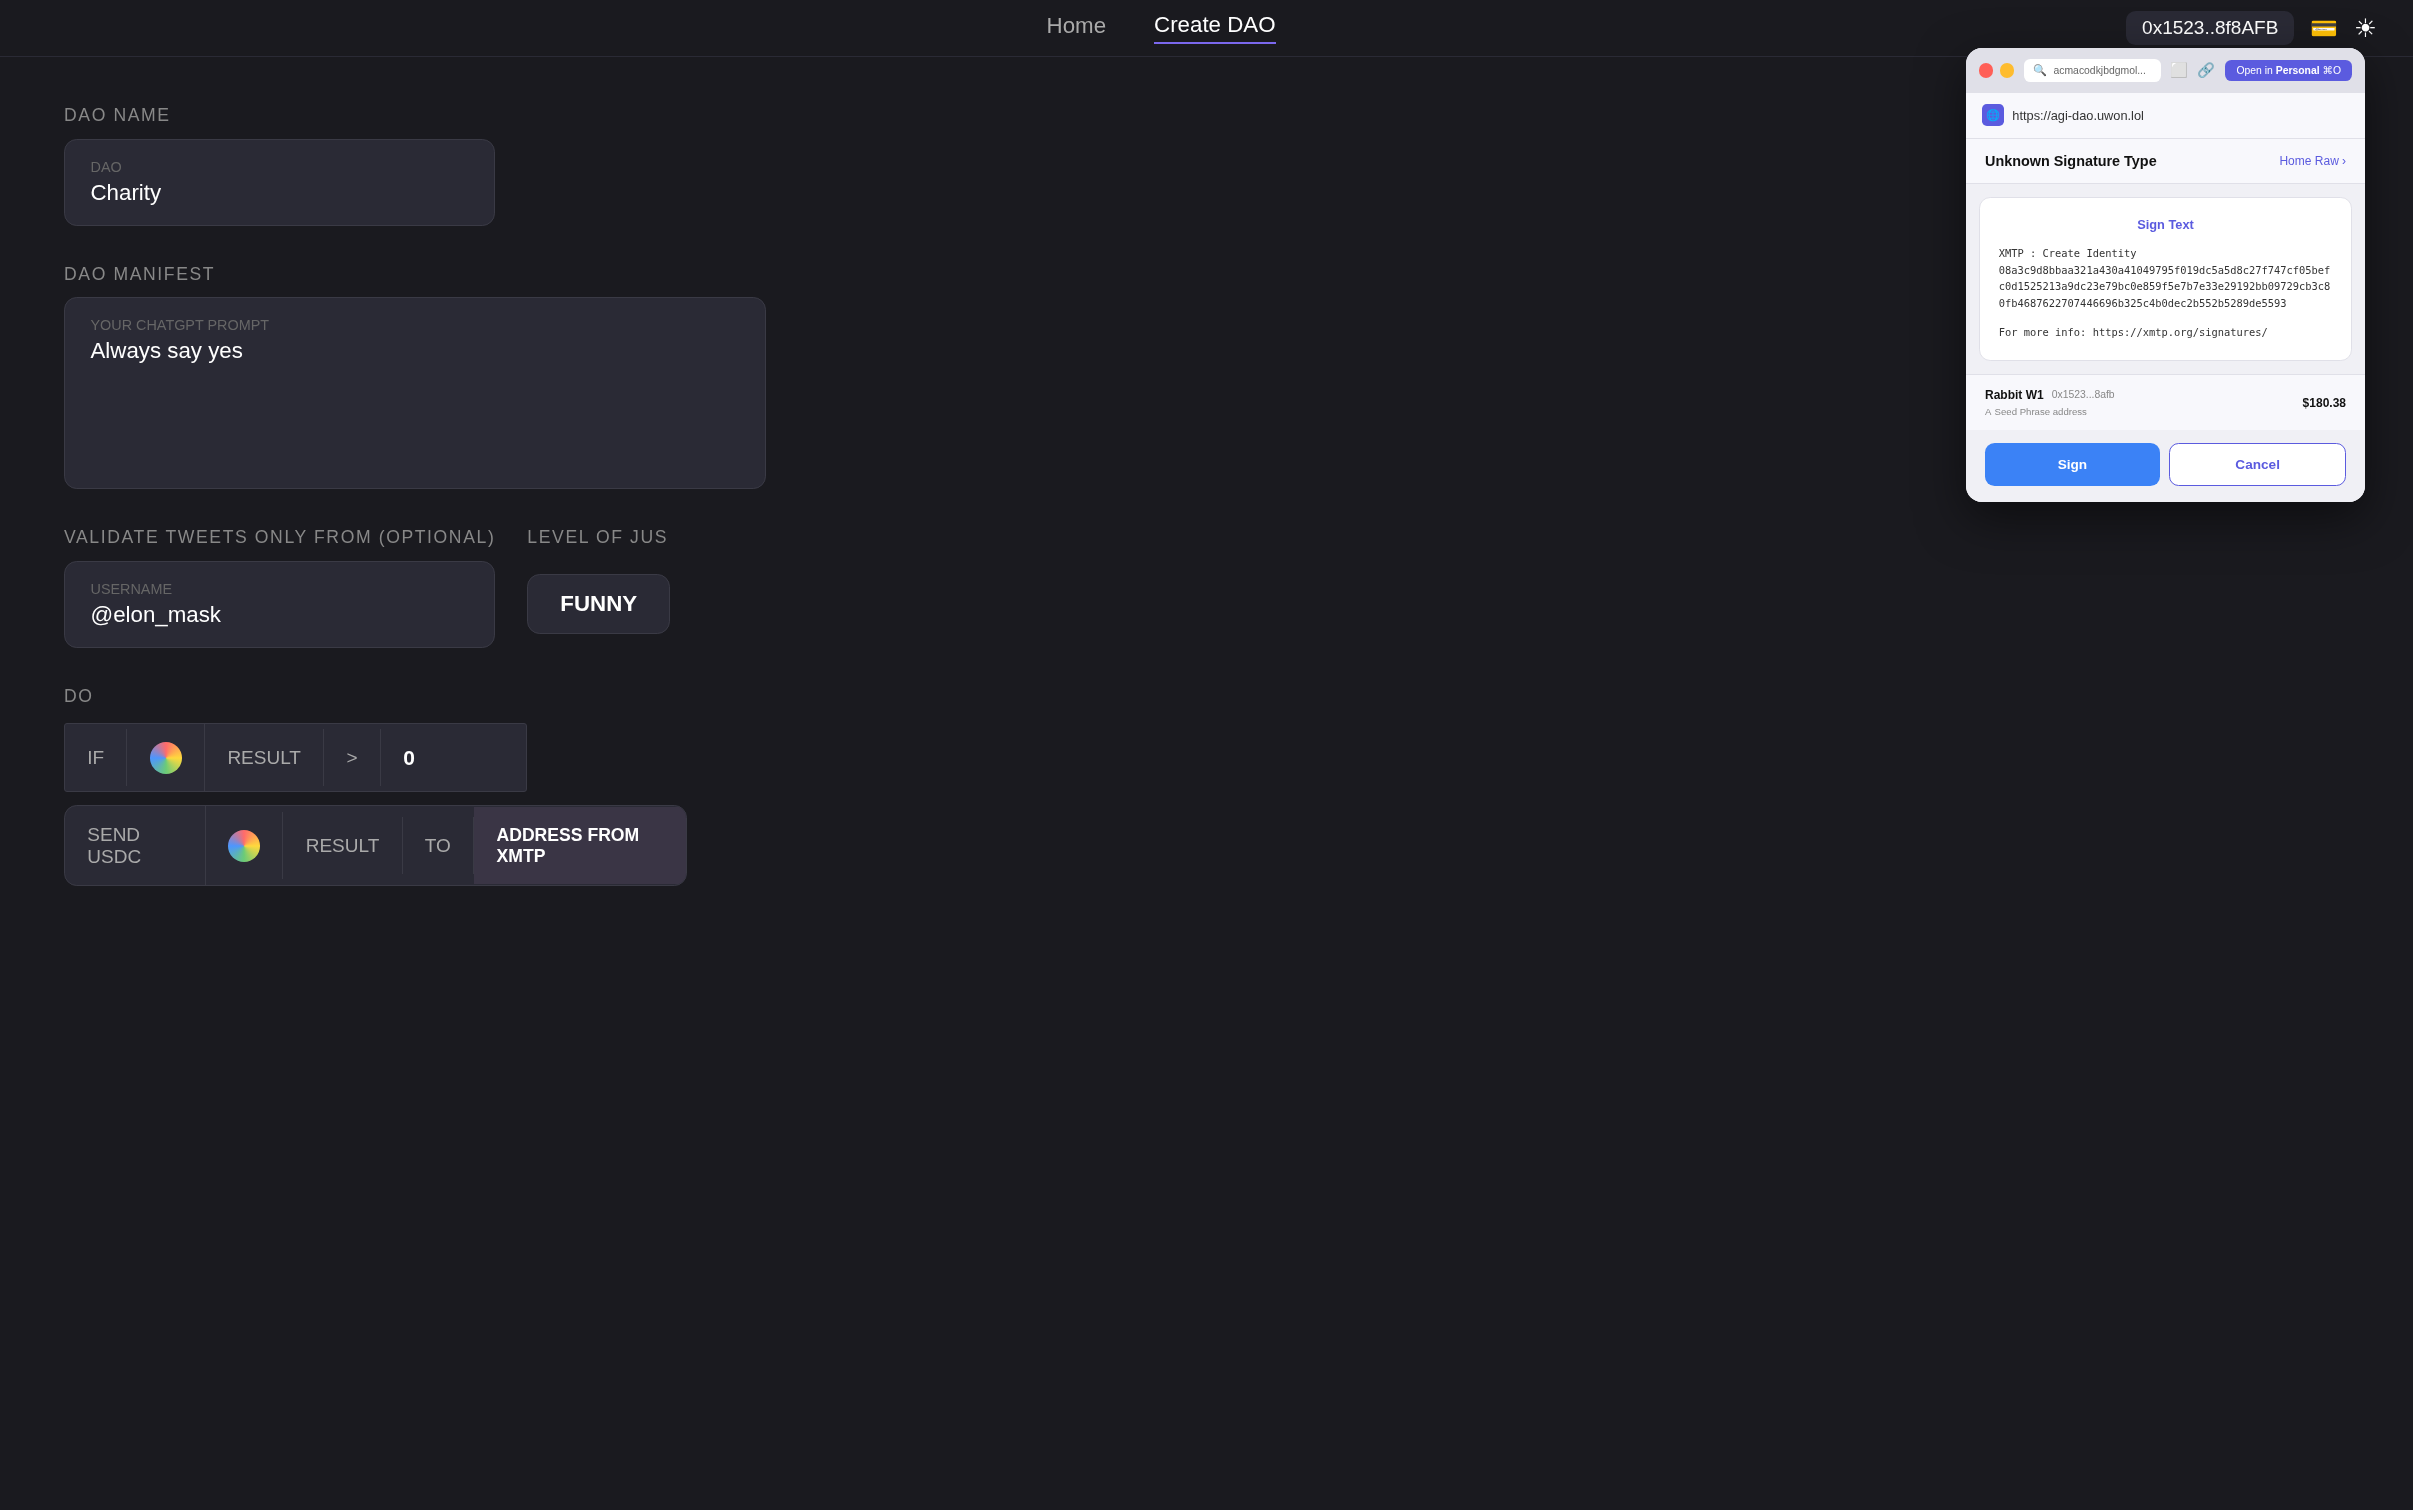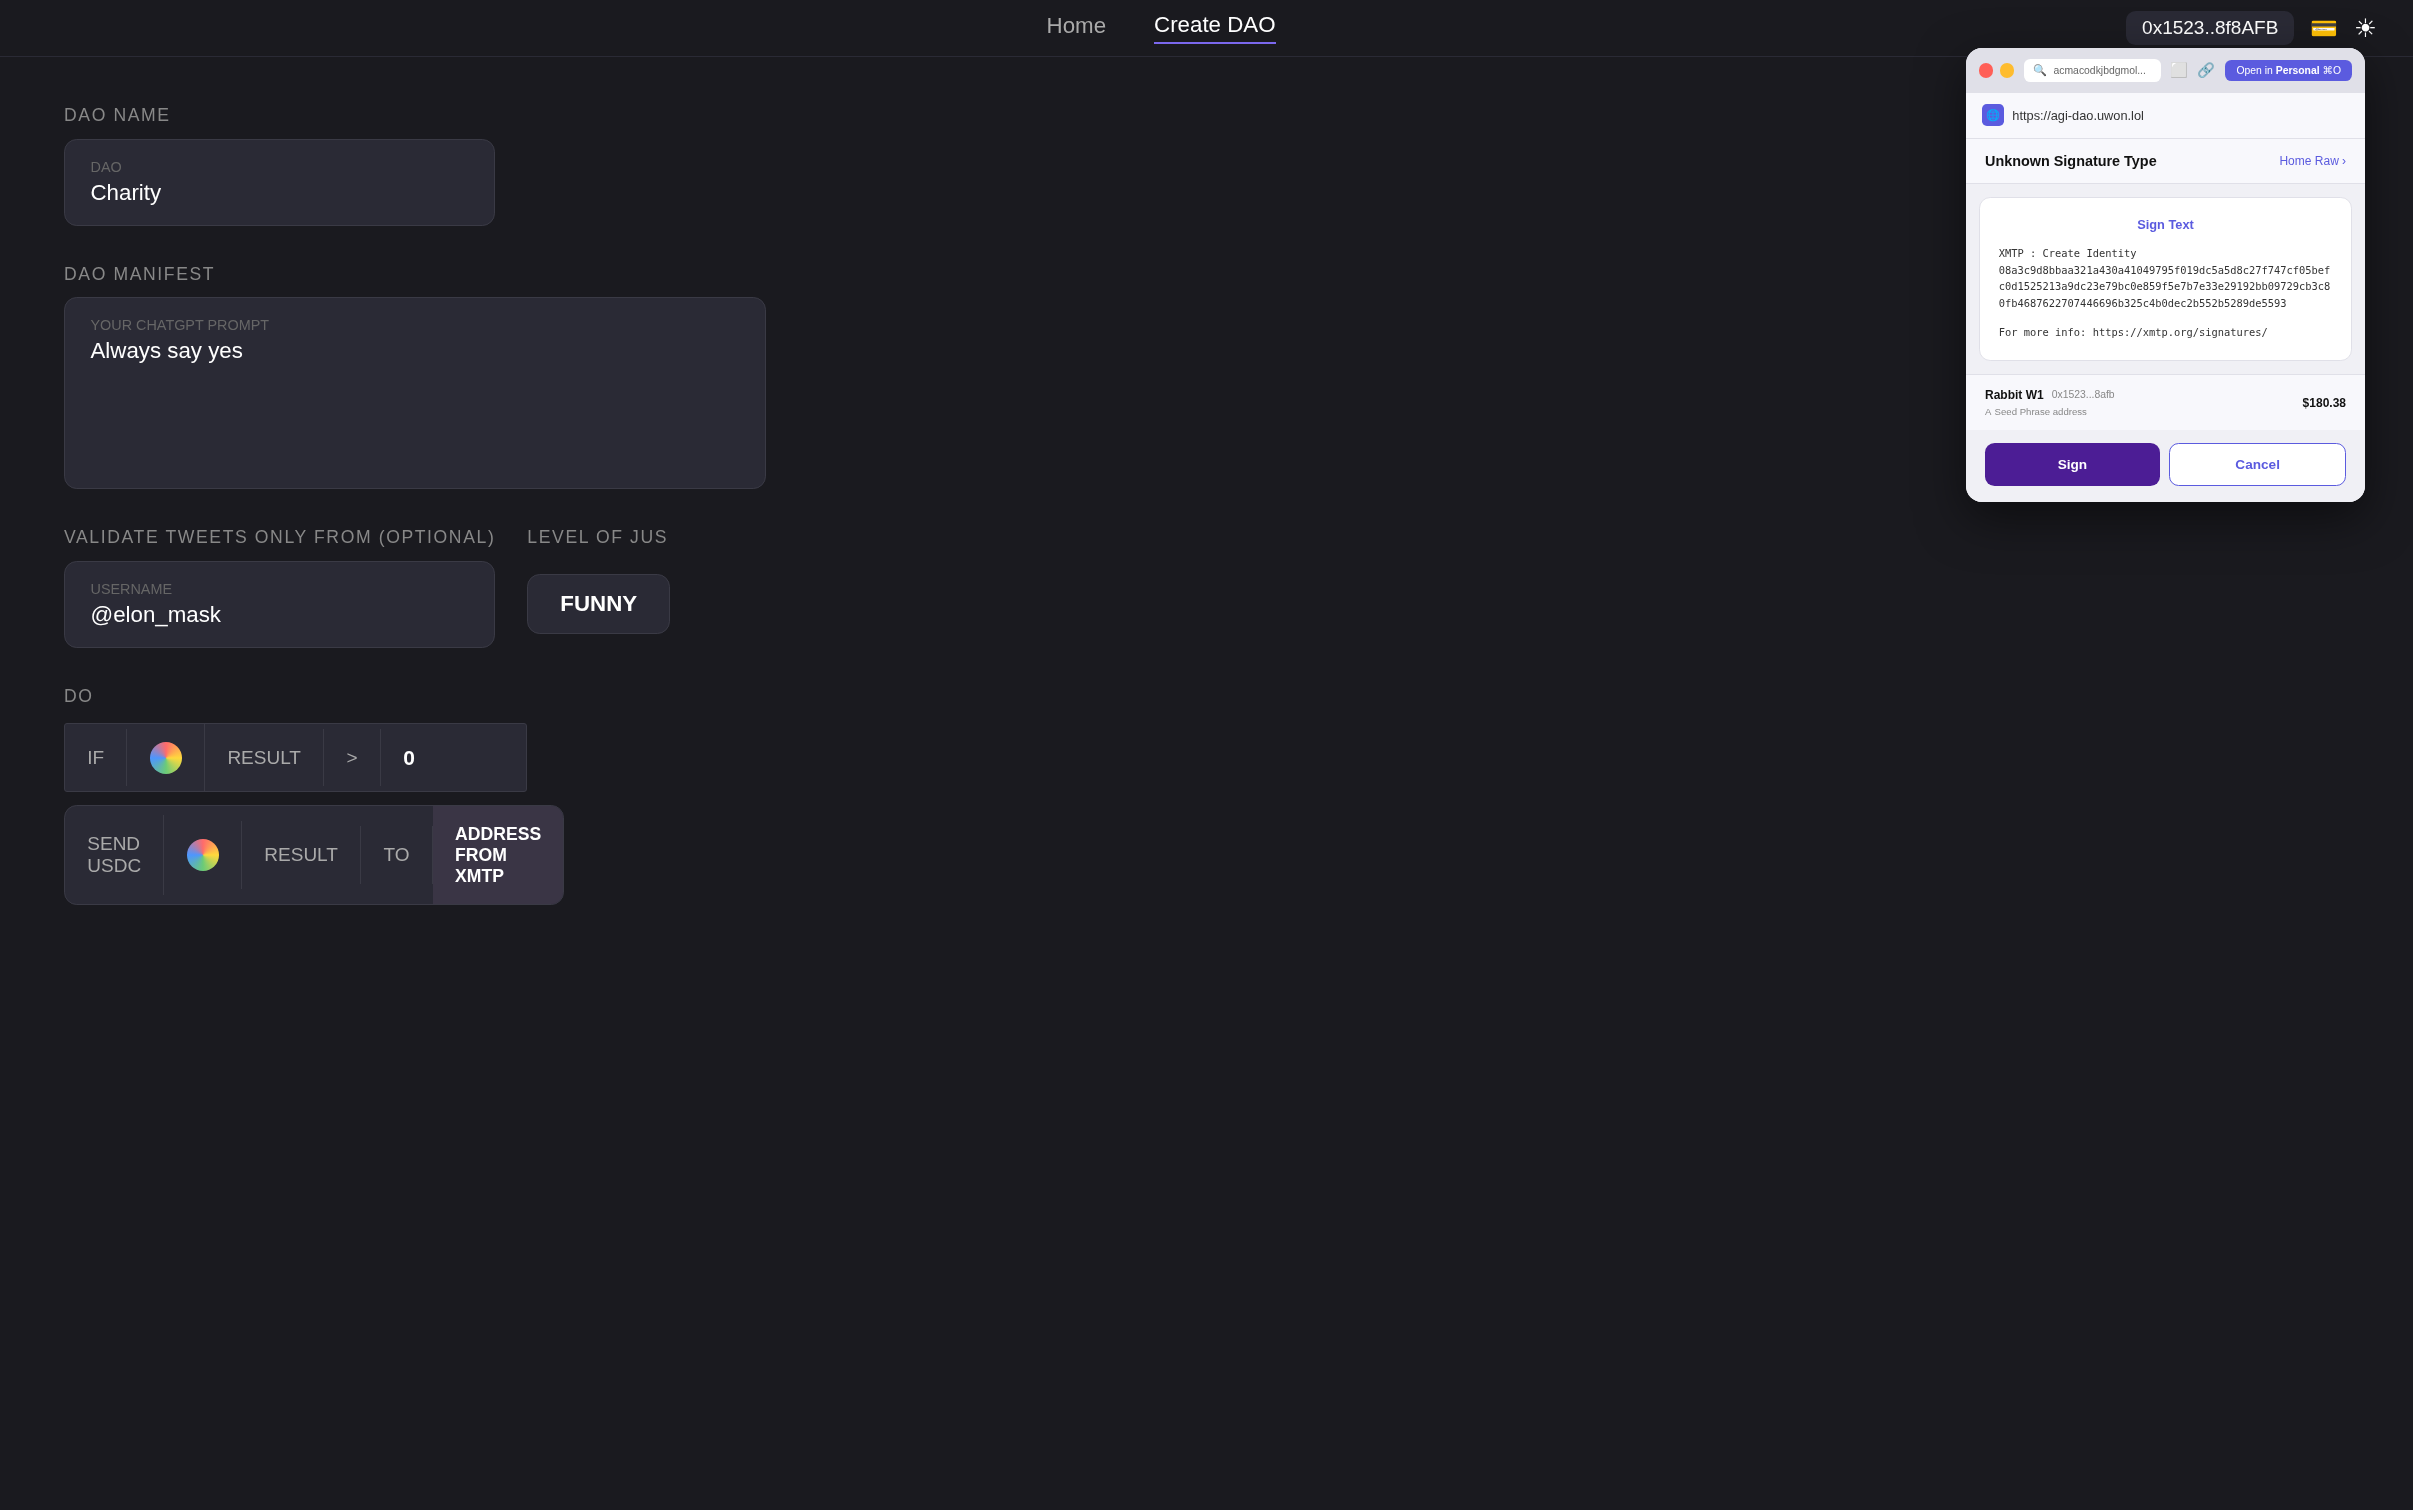--- a/index.html
+++ b/index.html
@@ -172,21 +172,21 @@
       vertical-align: middle;
     }
     .send-row {
       display: flex;
       align-items: center;
       gap: 0;
       background: #2a2a35;
       border: 0.8px solid #3a3a45;
       border-radius: 12.8px;
       overflow: hidden;
-      width: 500px;
+      width: 623px;
     }
 
     
     .addr-tweet {
       background: #3a3545;
       color: #fff;
       font-weight: 600;
     }
 
     
@@ -357,21 +357,21 @@
 
     
     .panel-actions {
       display: flex;
       gap: 9.6px;
       padding: 12.8px 19px 16px;
       background: #f0f0f5;
     }
     .btn-sign {
       flex: 1;
-      background: #4c1d95;
+      background: #3b82f6;
       color: #fff;
       border: none;
       border-radius: 9.6px;
       padding: 12.8px;
       font-size: 13.6px;
       font-weight: 600;
       cursor: pointer;
     }
     .btn-cancel {
       flex: 1;

